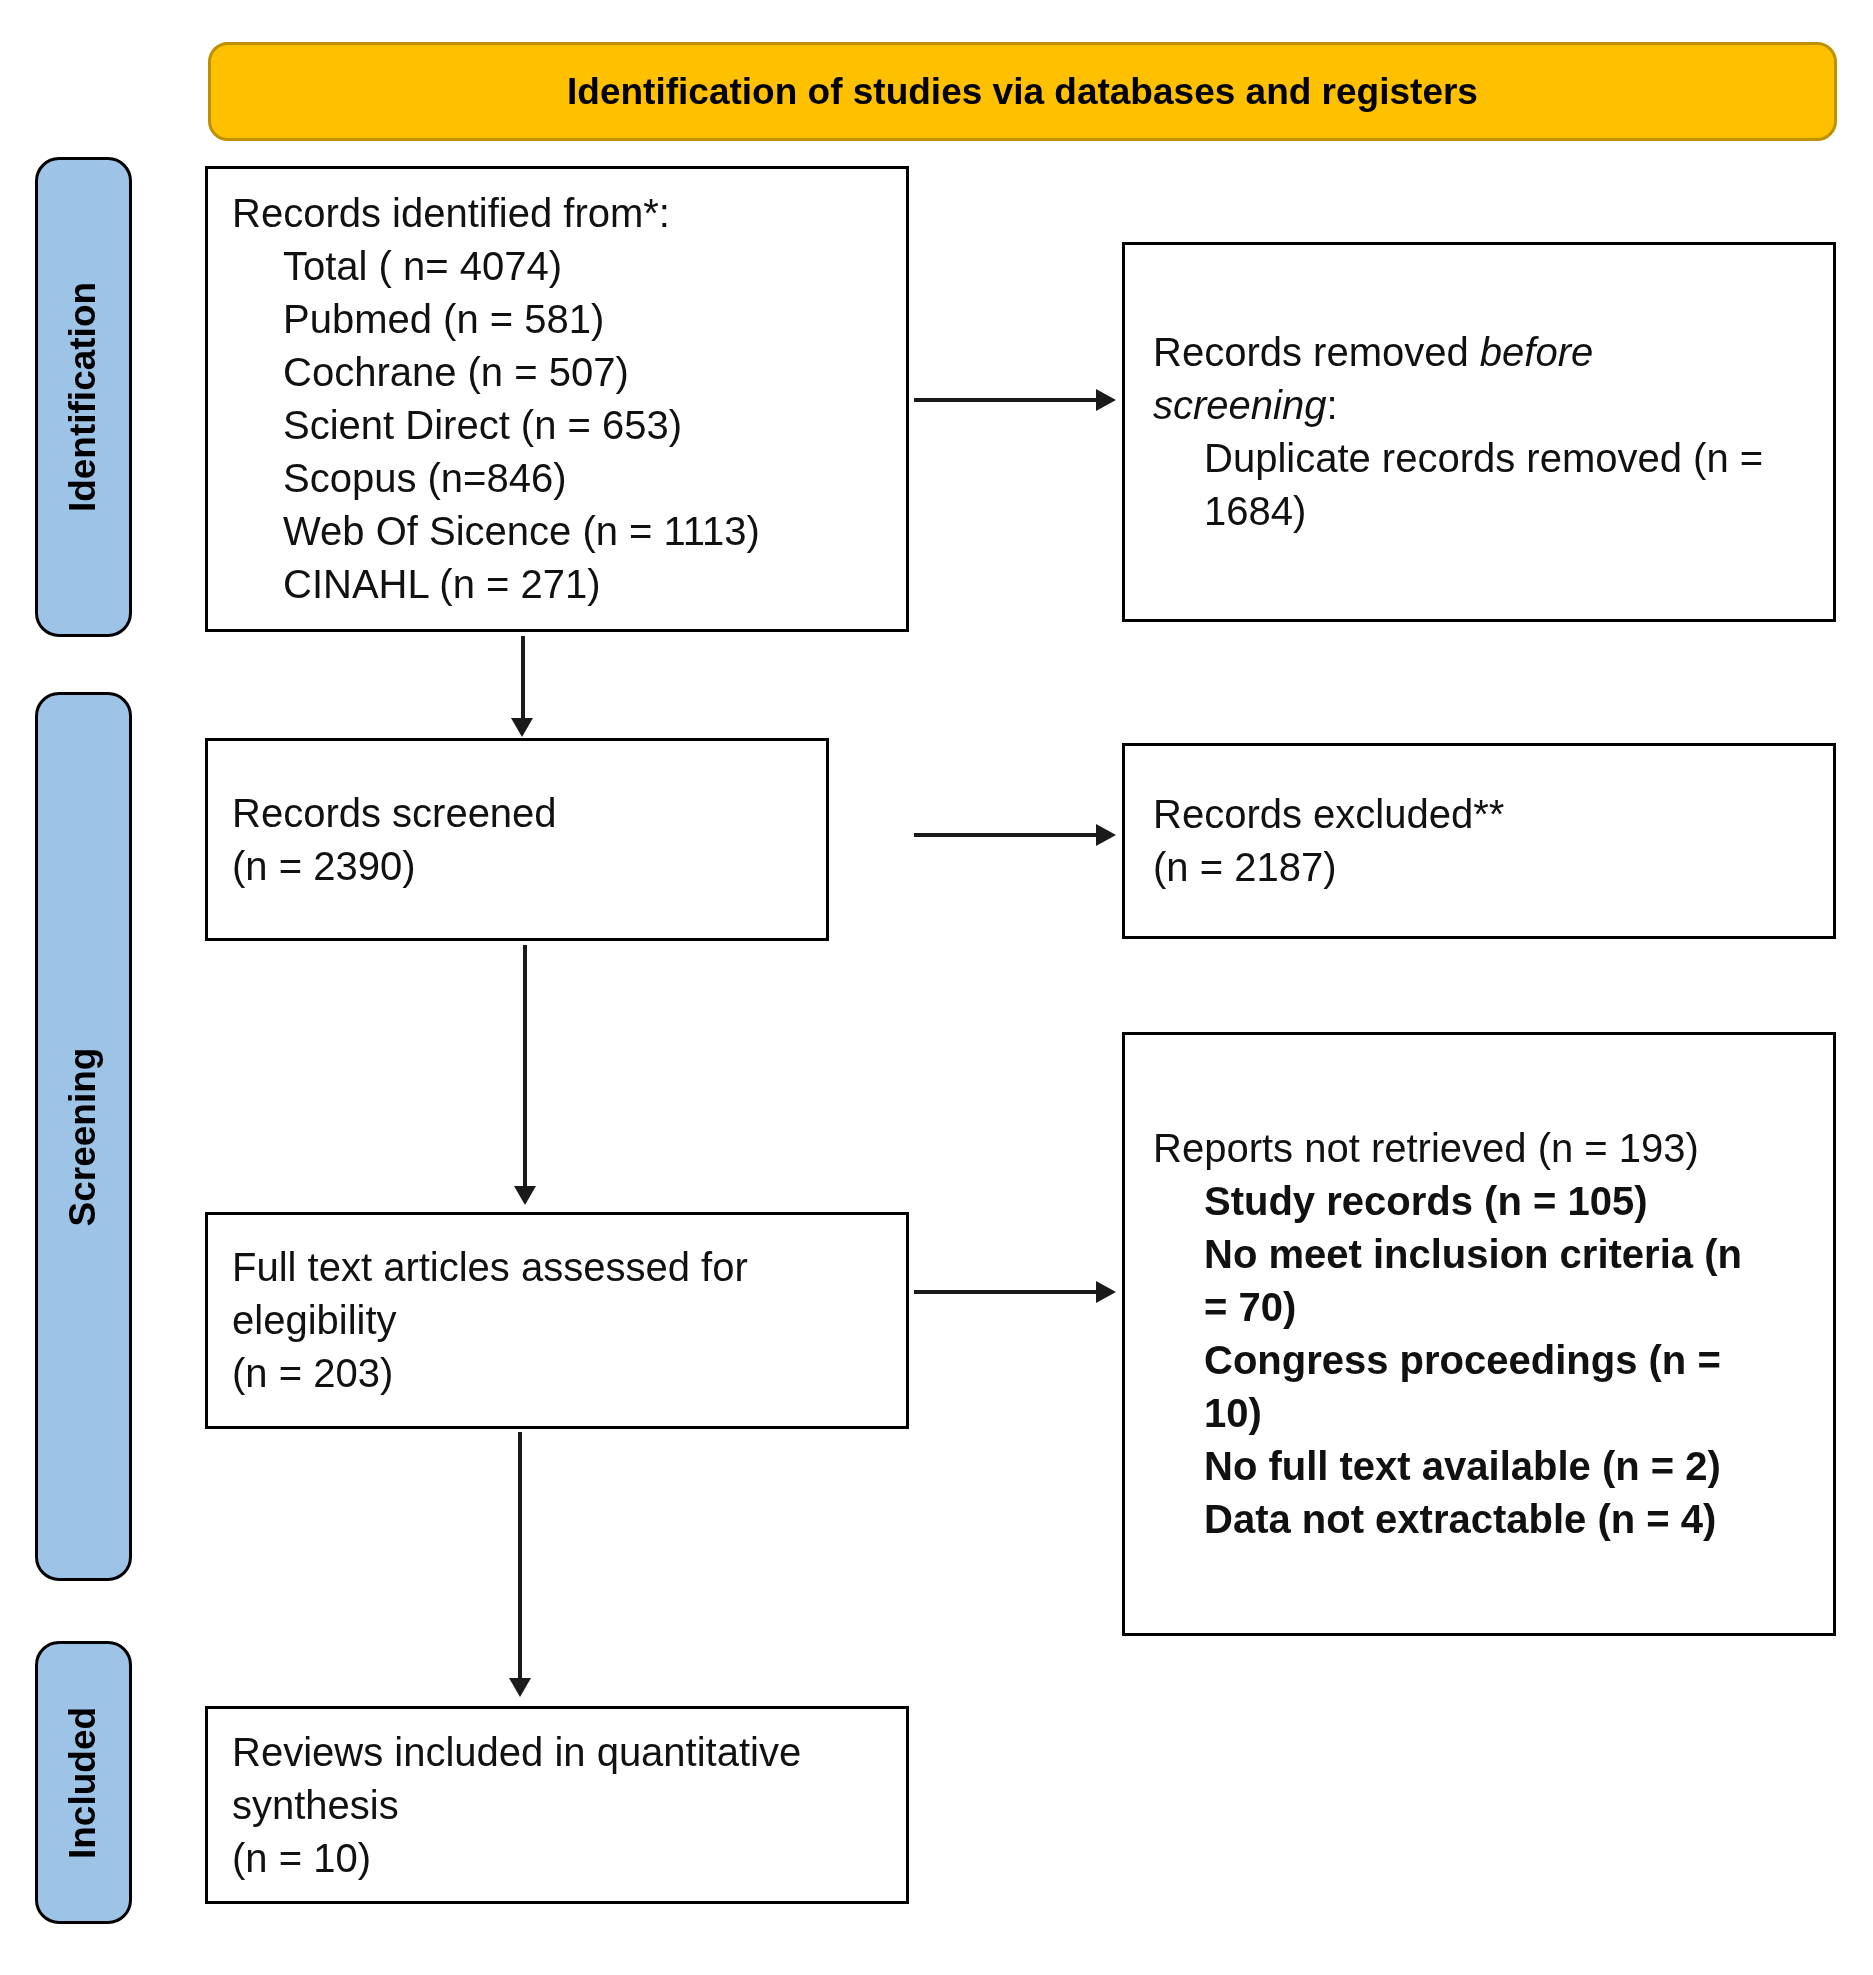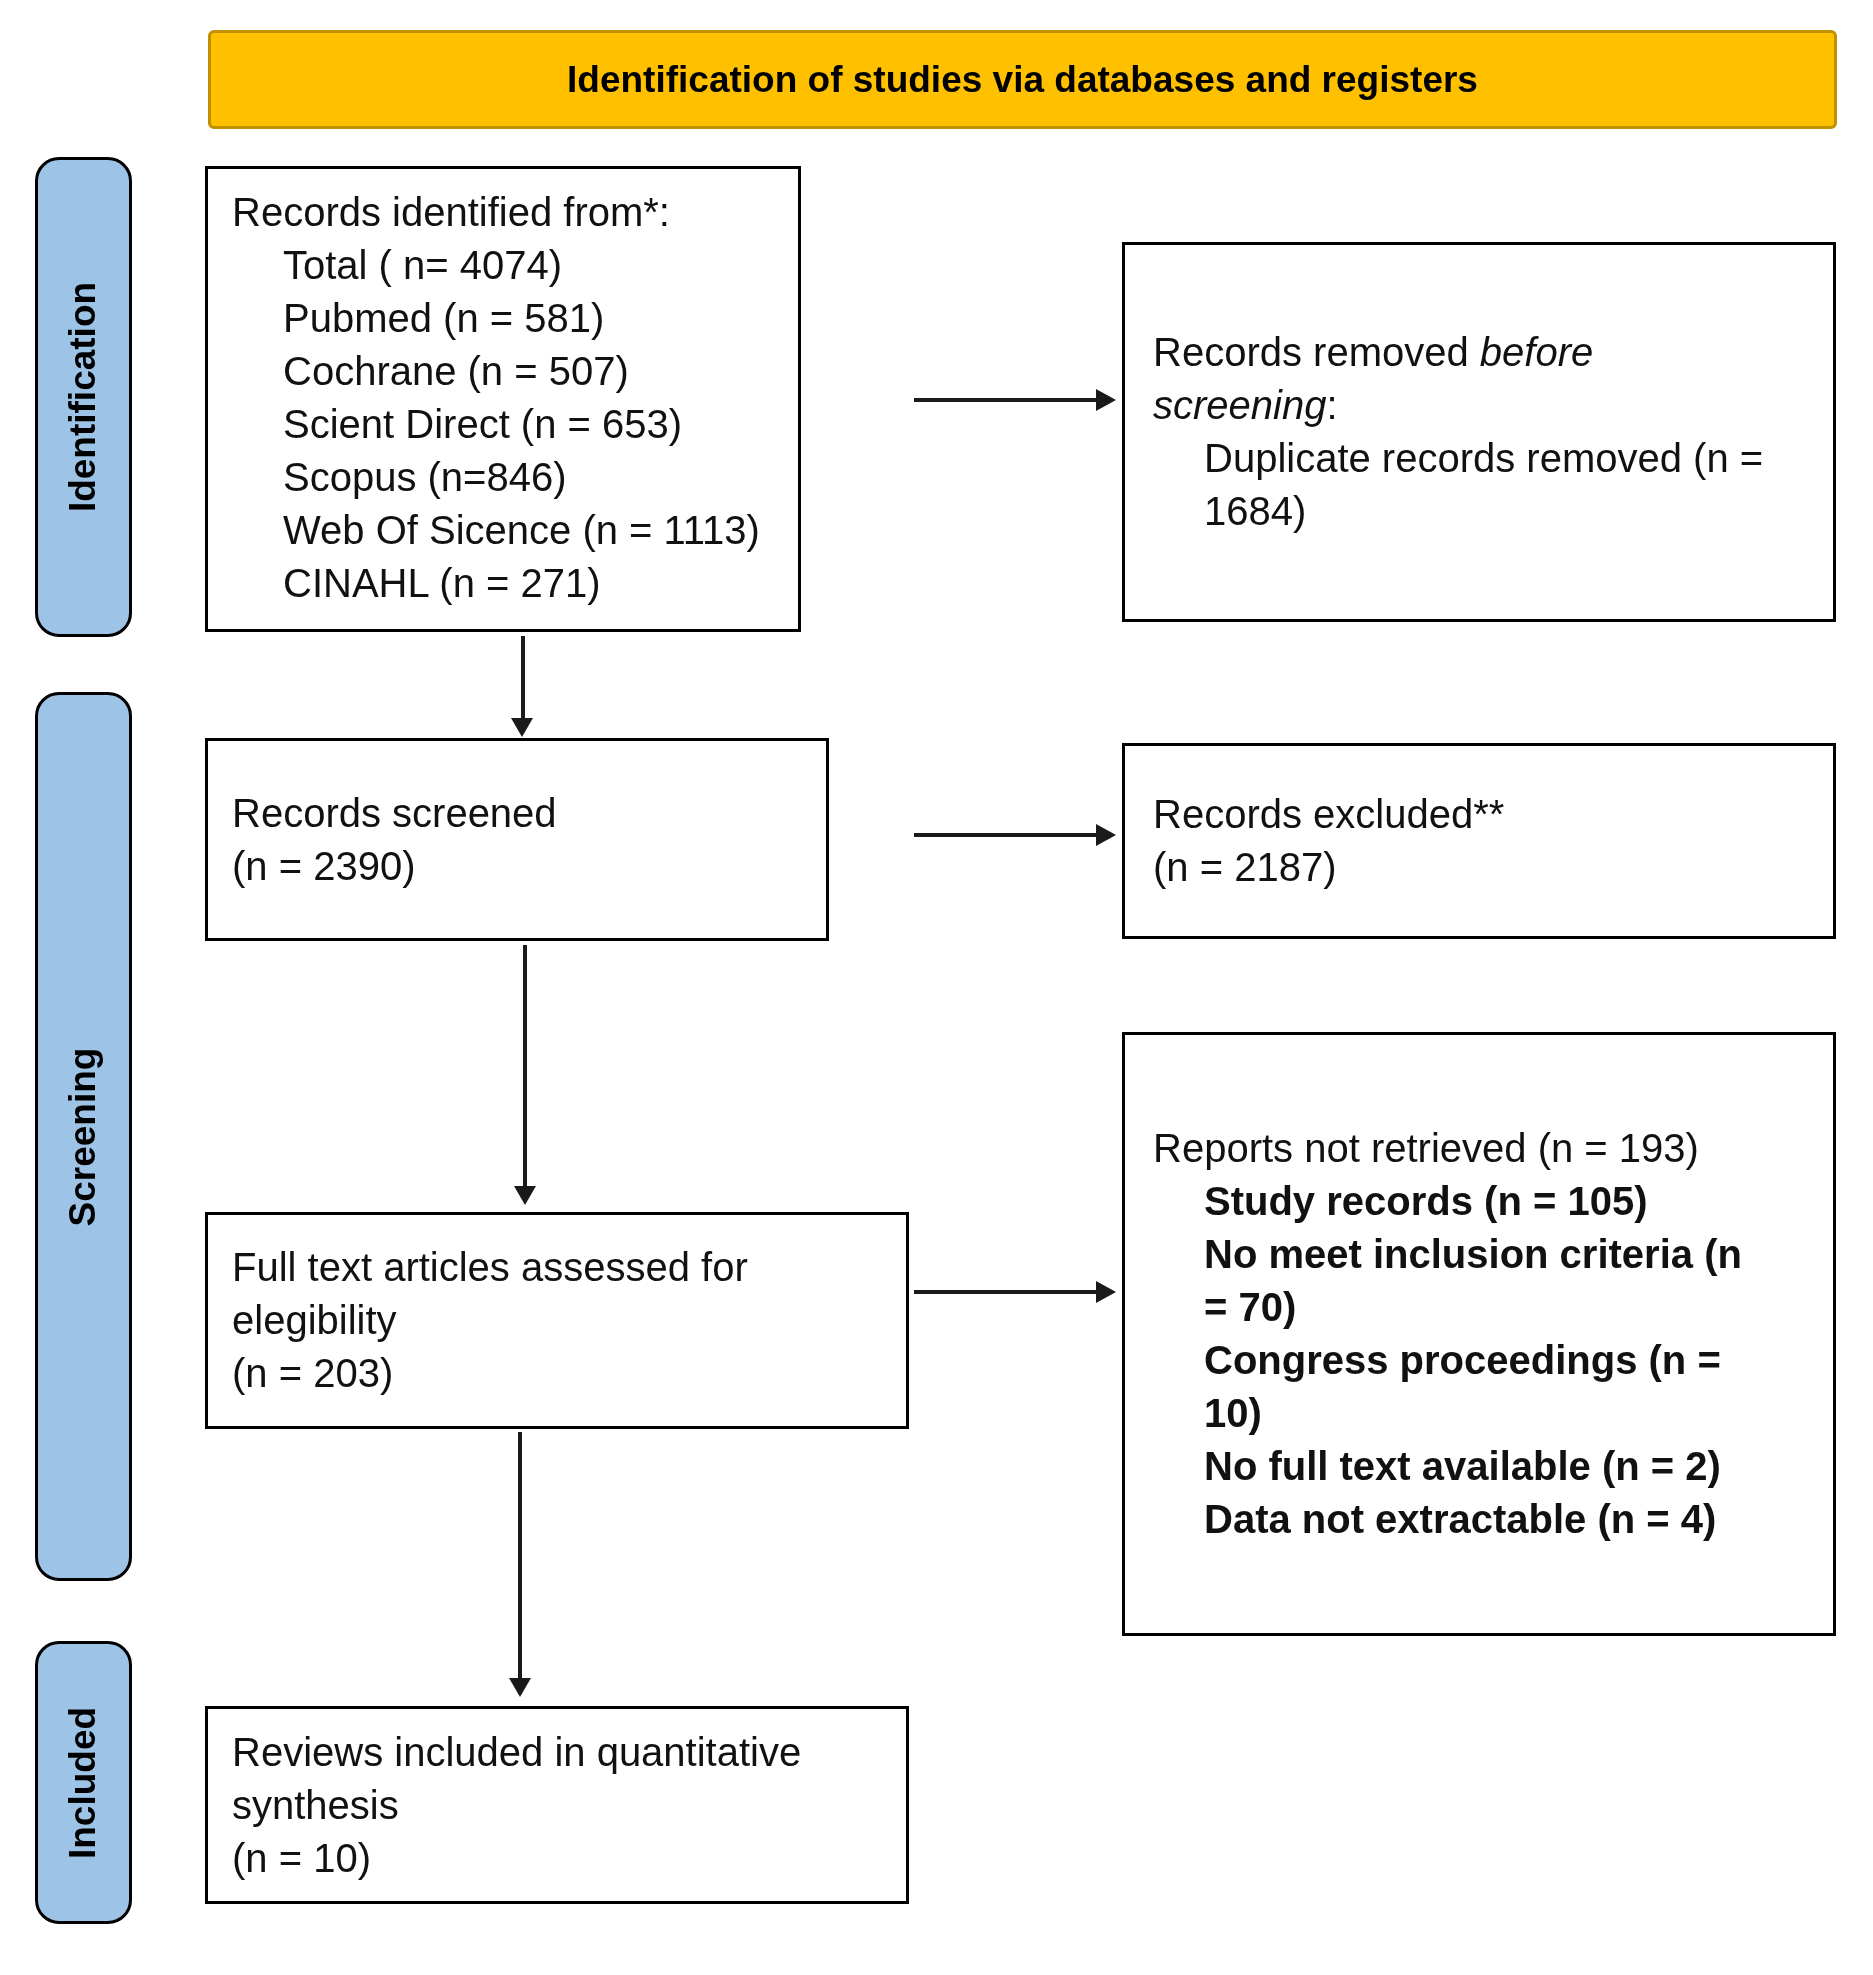--- a/index.html
+++ b/index.html
@@ -11,26 +11,26 @@
     position:relative;
     width:1874px;
     height:1976px;
     background:#ffffff;
     overflow:hidden;
   }
 
   
   .banner{
     position:absolute;
-    left:208px; top:30px;
+    left:208px; top:42px;
     width:1629px; height:99px;
     box-sizing:border-box;
     background:#FFC000;
     border:3.7px solid #BF9000;
-    border-radius:6px;
+    border-radius:20px;
     display:flex;
     align-items:center;
     justify-content:center;
     font-size:37px;
     font-weight:bold;
     color:#000000;
   }
 
   
   .stage{
@@ -65,21 +65,21 @@
     font-size:40px;
     line-height:53px;
     display:flex;
     flex-direction:column;
     justify-content:center;
   }
   .fbox p{ margin:0; }
   .fbox ul{ margin:0; padding:0; list-style:none; }
   .fbox li{ margin:0; padding-left:51px; }
 
-  .box-identified{ left:205px; top:166px; width:596px; height:466px; padding:16.6px 24px; justify-content:flex-start; }
+  .box-identified{ left:205px; top:166px; width:704px; height:466px; padding:16.6px 24px; justify-content:center; }
   .box-removed{ left:1122px; top:242px; width:714px; height:380px; padding:9.2px 55px 9.2px 28px; }
   .box-screened{ left:205px; top:738px; width:624px; height:203px; padding:9.2px 24px; }
   .box-excluded{ left:1122px; top:743px; width:714px; height:196px; padding:9.2px 28px; }
   .box-fulltext{ left:205px; top:1212px; width:704px; height:217px; padding:9.2px 24px; }
   .box-notretrieved{ left:1122px; top:1032px; width:714px; height:604px; padding:9.2px 22px 9.2px 28px; }
   .box-notretrieved li{ max-width:540px;font-weight:bold; }
   .box-removed li{ max-width:595px; }
   .box-included-reviews{ left:205px; top:1706px; width:704px; height:198px; padding:9.2px 24px; }
 
   .italic{ font-style:italic; }

